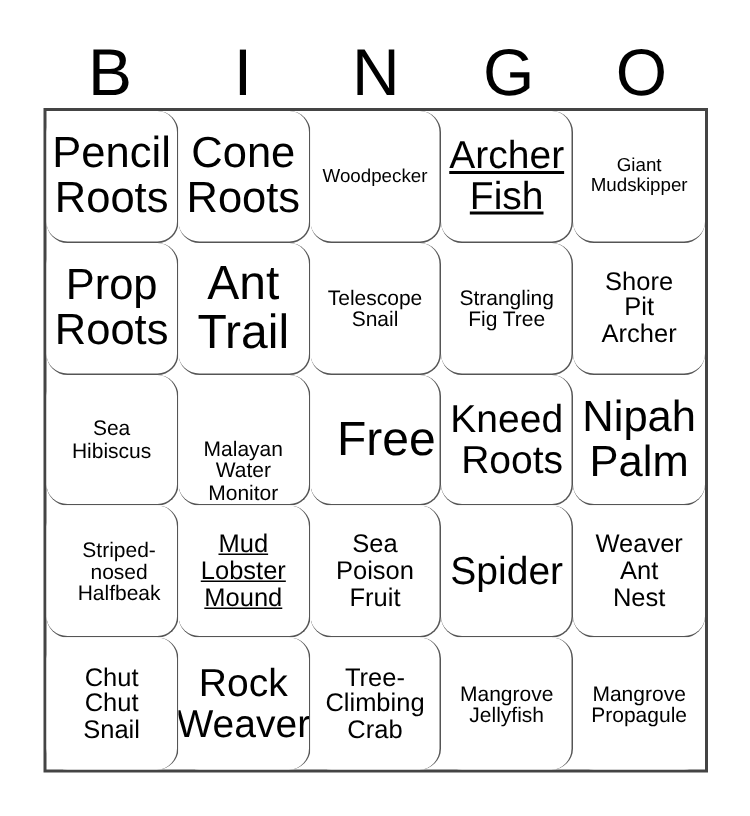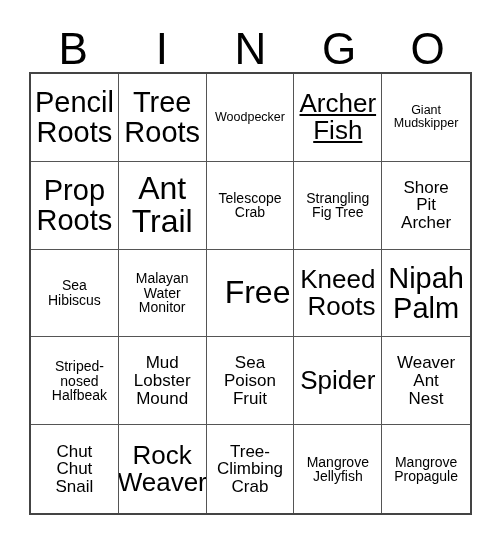--- a/index.html
+++ b/index.html
@@ -63,20 +63,21 @@
     box-sizing: border-box;
     border-right: 1px solid #555555;
     border-bottom: 1px solid #555555;
     display: flex;
     align-items: center;
     justify-content: center;
     text-align: center;
     padding: 1px 10px;
     overflow: hidden;
     background: #ffffff;
+    border-radius: 14px;
   }
   .cell:nth-child(5n) { border-right: none; }
   .cell:nth-child(n+21) { border-bottom: none; }
 
   .cell-text {
     display: block;
     color: #000000;
     line-height: 1.04;
     font-weight: 400;
     white-space: pre-line;
@@ -104,21 +105,21 @@
     <div class="header-letter" style="color: rgb(0, 0, 0);">O</div>
   </div>
 
   <div id="grid" style="border-color: rgb(68, 68, 68);">
 
     <div class="cell" style="border-right-color: rgb(85, 85, 85); border-bottom-color: rgb(85, 85, 85);">
       <span class="cell-text t-lg" style="color: rgb(0, 0, 0);">Pencil
 Roots</span>
     </div>
     <div class="cell" style="border-right-color: rgb(85, 85, 85); border-bottom-color: rgb(85, 85, 85);">
-      <span class="cell-text t-lg" style="color: rgb(0, 0, 0);">Tree
+      <span class="cell-text t-lg" style="color: rgb(0, 0, 0);">Cone
 Roots</span>
     </div>
     <div class="cell" style="border-right-color: rgb(85, 85, 85); border-bottom-color: rgb(85, 85, 85);">
       <span class="cell-text t-xxs" style="color: rgb(0, 0, 0);">Woodpecker</span>
     </div>
     <div class="cell" style="border-right-color: rgb(85, 85, 85); border-bottom-color: rgb(85, 85, 85);">
       <span class="cell-text t-md" style="color: rgb(0, 0, 0); text-decoration: underline;">Archer
 Fish</span>
     </div>
     <div class="cell" style="border-right-color: rgb(85, 85, 85); border-bottom-color: rgb(85, 85, 85);">
@@ -129,37 +130,37 @@
     <div class="cell" style="border-right-color: rgb(85, 85, 85); border-bottom-color: rgb(85, 85, 85);">
       <span class="cell-text t-lg" style="color: rgb(0, 0, 0);">Prop
 Roots</span>
     </div>
     <div class="cell" style="border-right-color: rgb(85, 85, 85); border-bottom-color: rgb(85, 85, 85);">
       <span class="cell-text t-xl" style="color: rgb(0, 0, 0);">Ant
 Trail</span>
     </div>
     <div class="cell" style="border-right-color: rgb(85, 85, 85); border-bottom-color: rgb(85, 85, 85);">
       <span class="cell-text t-xs" style="color: rgb(0, 0, 0);">Telescope
-Crab</span>
+Snail</span>
     </div>
     <div class="cell" style="border-right-color: rgb(85, 85, 85); border-bottom-color: rgb(85, 85, 85); text-align: center;">
       <span class="cell-text t-xs" style="color: rgb(0, 0, 0);">Strangling
 Fig Tree</span>
     </div>
     <div class="cell" style="border-right-color: rgb(85, 85, 85); border-bottom-color: rgb(85, 85, 85);">
       <span class="cell-text t-sm" style="color: rgb(0, 0, 0);">Shore
 Pit
 Archer</span>
     </div>
 
     <div class="cell" style="border-right-color: rgb(85, 85, 85); border-bottom-color: rgb(85, 85, 85);">
       <span class="cell-text t-xs" style="color: rgb(0, 0, 0);">Sea
 Hibiscus</span>
     </div>
-    <div class="cell" style="border-right-color: rgb(85, 85, 85); border-bottom-color: rgb(85, 85, 85);">
+    <div class="cell" style="border-right-color: rgb(85, 85, 85); border-bottom-color: rgb(85, 85, 85); align-items: flex-end;">
       <span class="cell-text t-xs" style="color: rgb(0, 0, 0);">Malayan
 Water
 Monitor</span>
     </div>
     <div class="cell" style="border-right-color: rgb(85, 85, 85); border-bottom-color: rgb(85, 85, 85);">
       <span class="cell-text t-xl" style="color: rgb(0, 0, 0); margin-left: 24px;">Free!</span>
     </div>
     <div class="cell" style="border-right-color: rgb(85, 85, 85); border-bottom-color: rgb(85, 85, 85);">
       <span class="cell-text t-md" style="color: rgb(0, 0, 0); text-align: right;">Kneed
 Roots</span>
@@ -168,21 +169,21 @@
       <span class="cell-text t-lg" style="color: rgb(0, 0, 0);">Nipah
 Palm</span>
     </div>
 
     <div class="cell" style="border-right-color: rgb(85, 85, 85); border-bottom-color: rgb(85, 85, 85);">
       <span class="cell-text t-xs" style="color: rgb(0, 0, 0); margin-left: 10px;">Striped-
 nosed
 Halfbeak</span>
     </div>
     <div class="cell" style="border-right-color: rgb(85, 85, 85); border-bottom-color: rgb(85, 85, 85);">
-      <span class="cell-text t-sm" style="color: rgb(0, 0, 0);">Mud
+      <span class="cell-text t-sm" style="color: rgb(0, 0, 0); text-decoration: underline;">Mud
 Lobster
 Mound</span>
     </div>
     <div class="cell" style="border-right-color: rgb(85, 85, 85); border-bottom-color: rgb(85, 85, 85);">
       <span class="cell-text t-sm" style="color: rgb(0, 0, 0);">Sea
 Poison
 Fruit</span>
     </div>
     <div class="cell" style="border-right-color: rgb(85, 85, 85); border-bottom-color: rgb(85, 85, 85);">
       <span class="cell-text t-md" style="color: rgb(0, 0, 0);">Spider</span>

